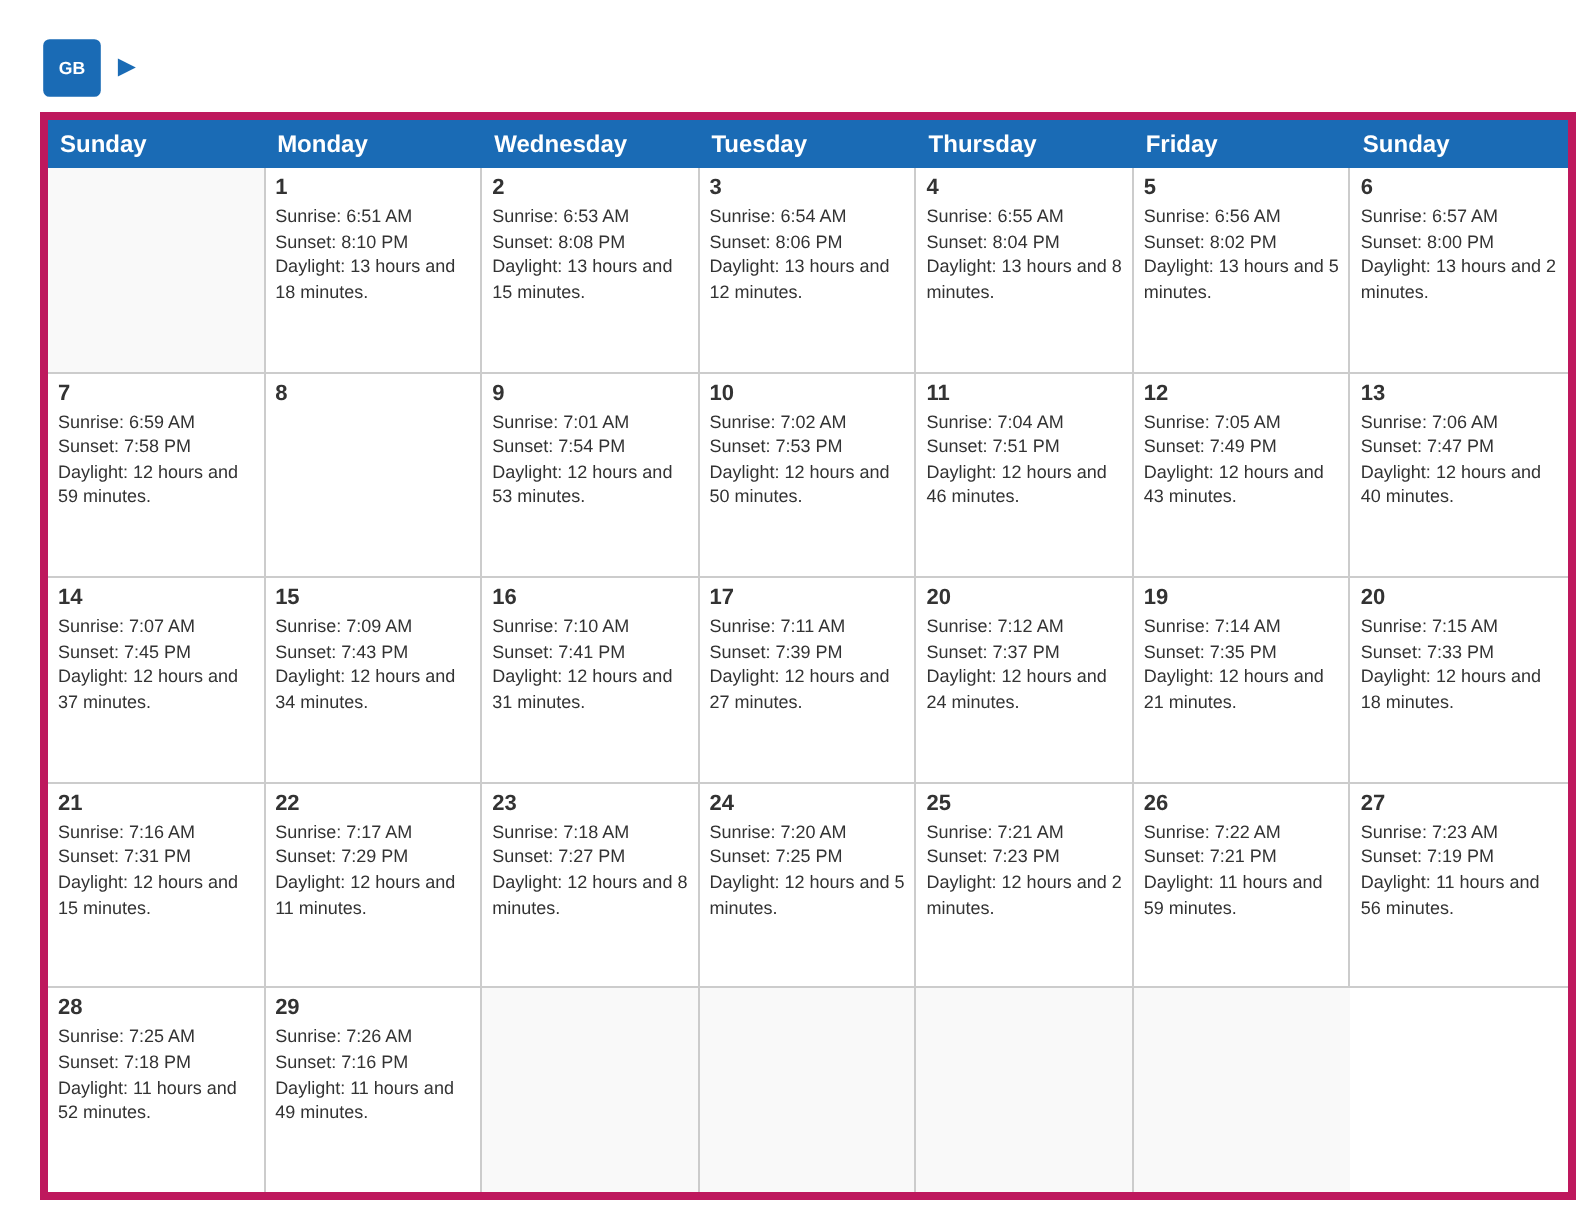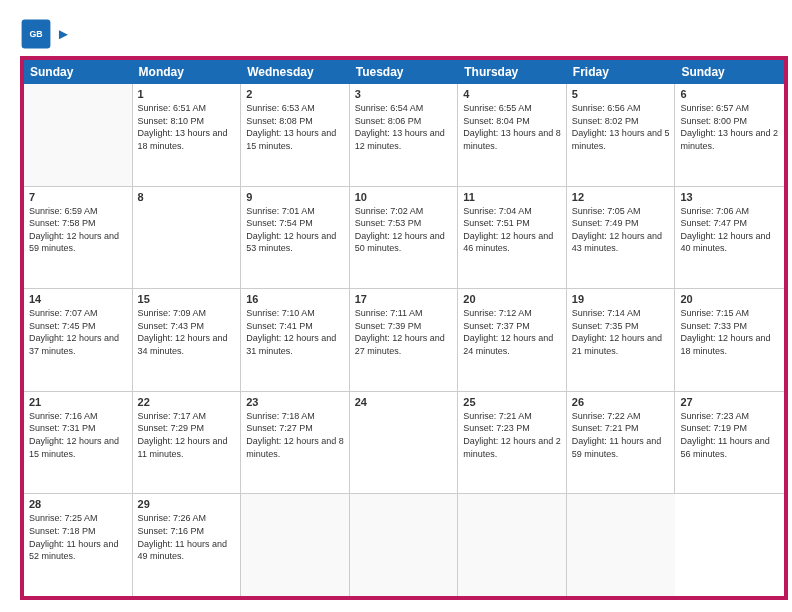--- a/index.html
+++ b/index.html
@@ -233,20 +233,21 @@
           <div class="cal-cell">
             <span class="day-num">22</span>
             <div class="day-info">Sunrise: 7:17 AM<br>Sunset: 7:29 PM<br>Daylight: 12 hours and 11 minutes.</div>
           </div>
           <div class="cal-cell">
             <span class="day-num">23</span>
             <div class="day-info">Sunrise: 7:18 AM<br>Sunset: 7:27 PM<br>Daylight: 12 hours and 8 minutes.</div>
           </div>
           <div class="cal-cell">
             <span class="day-num">24</span>
+            <div class="day-info">Sunrise: 7:20 AM<br>Sunset: 7:25 PM<br>Daylight: 12 hours and 5 minutes.</div>
           </div>
           <div class="cal-cell">
             <span class="day-num">25</span>
             <div class="day-info">Sunrise: 7:21 AM<br>Sunset: 7:23 PM<br>Daylight: 12 hours and 2 minutes.</div>
           </div>
           <div class="cal-cell">
             <span class="day-num">26</span>
             <div class="day-info">Sunrise: 7:22 AM<br>Sunset: 7:21 PM<br>Daylight: 11 hours and 59 minutes.</div>
           </div>
           <div class="cal-cell">

